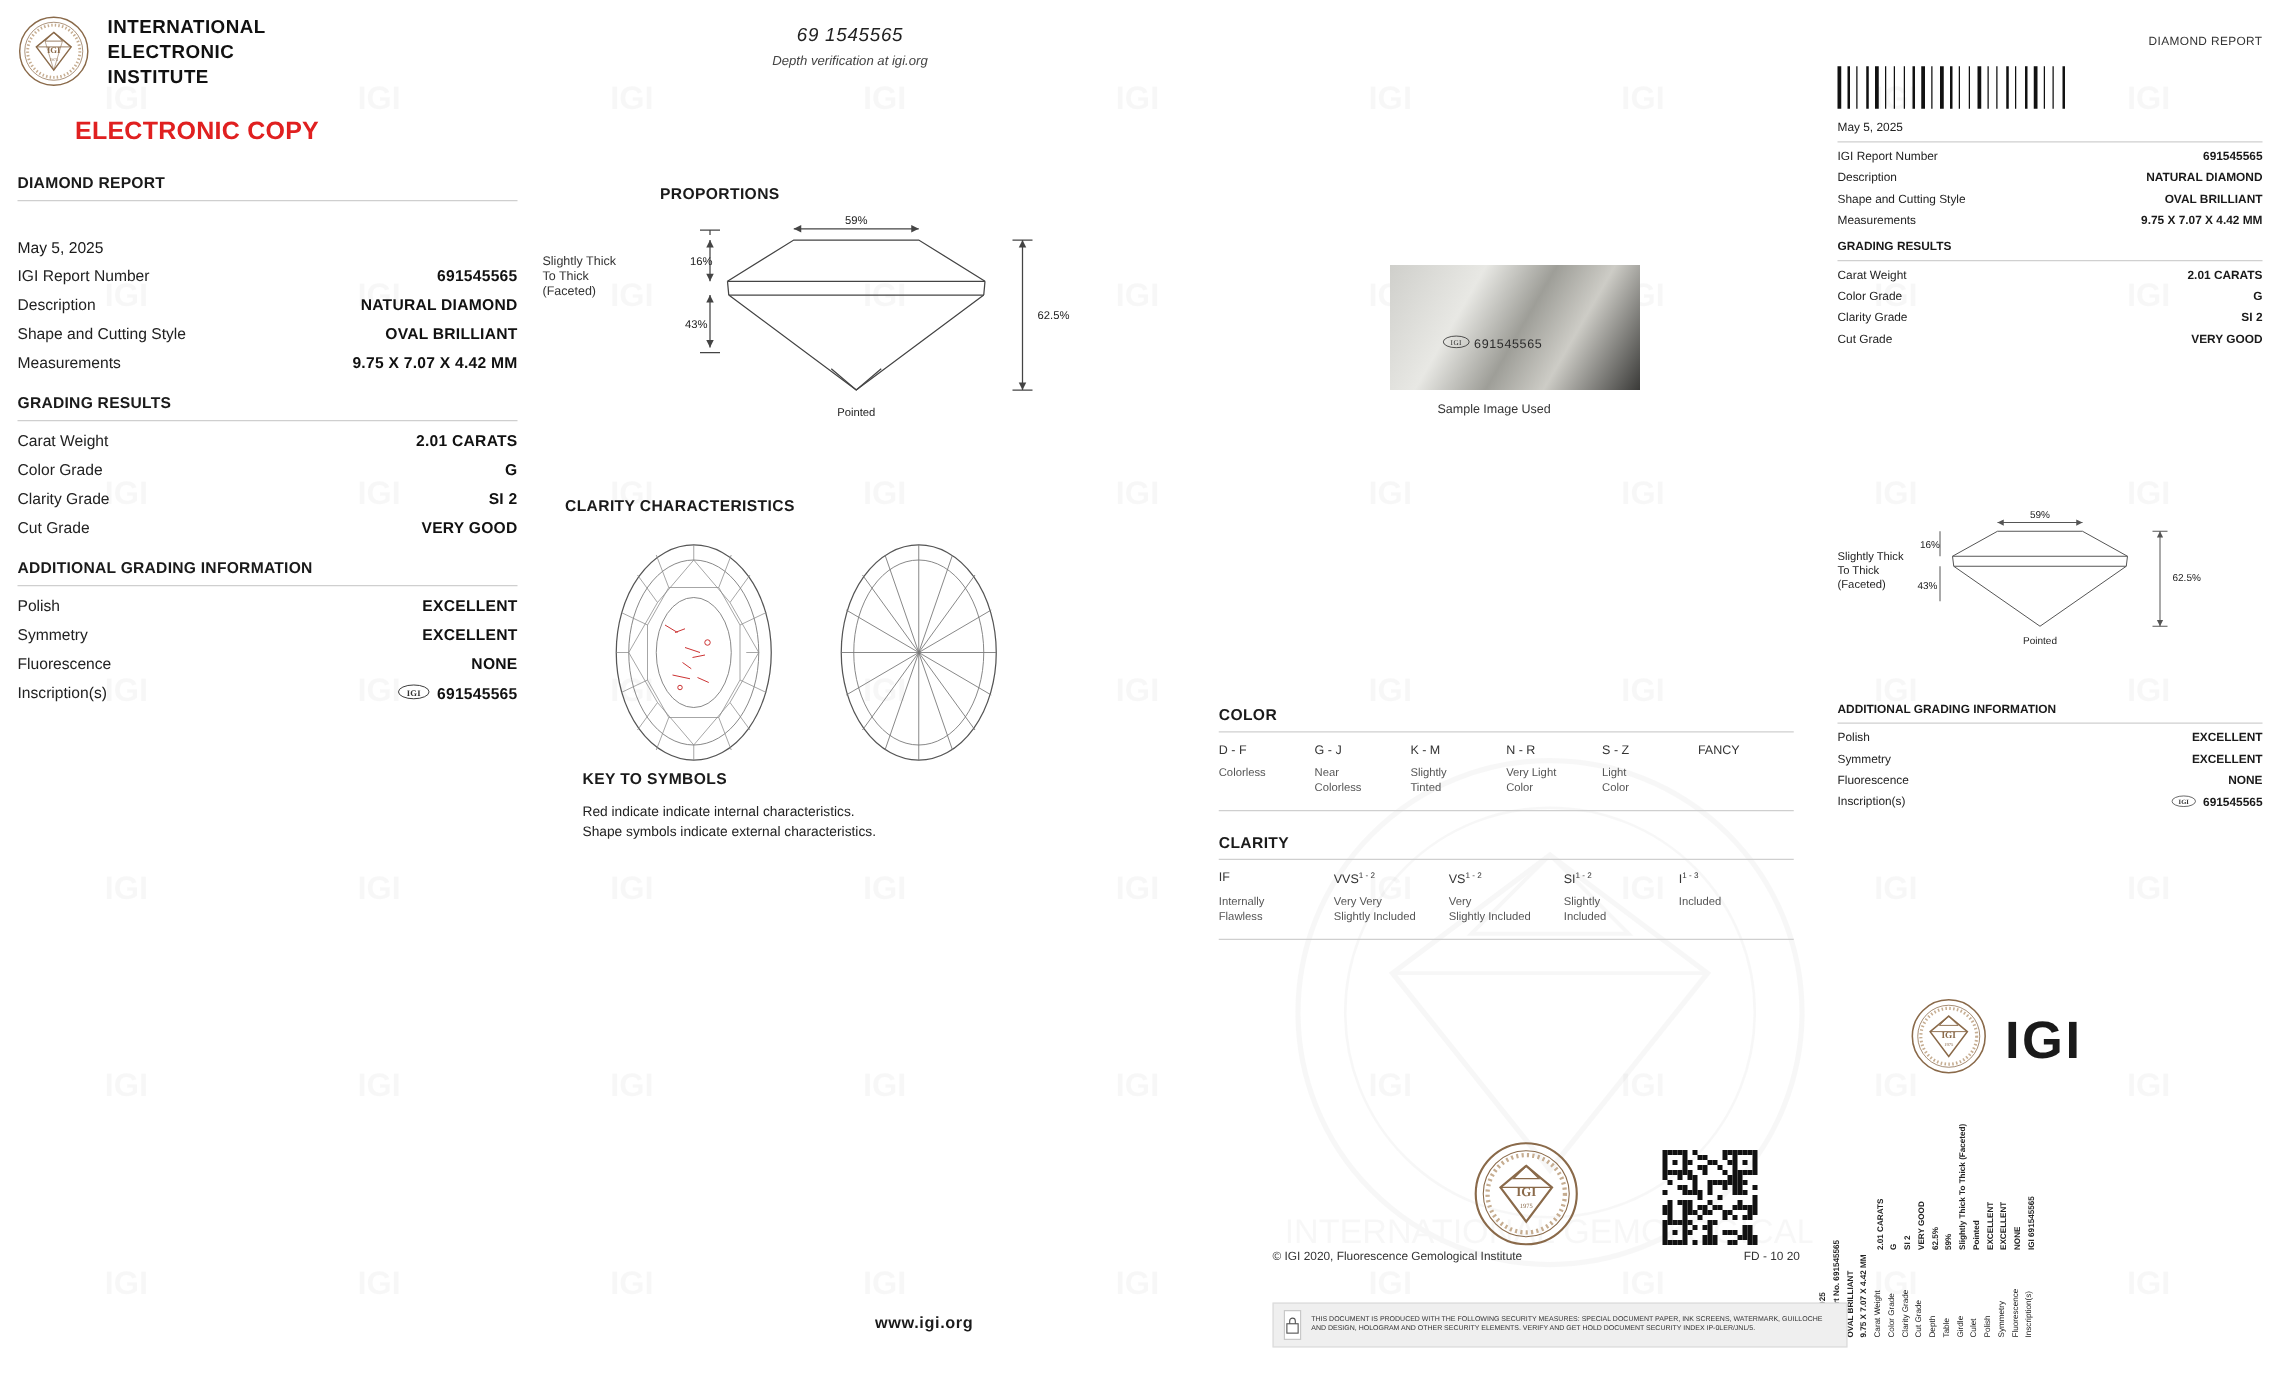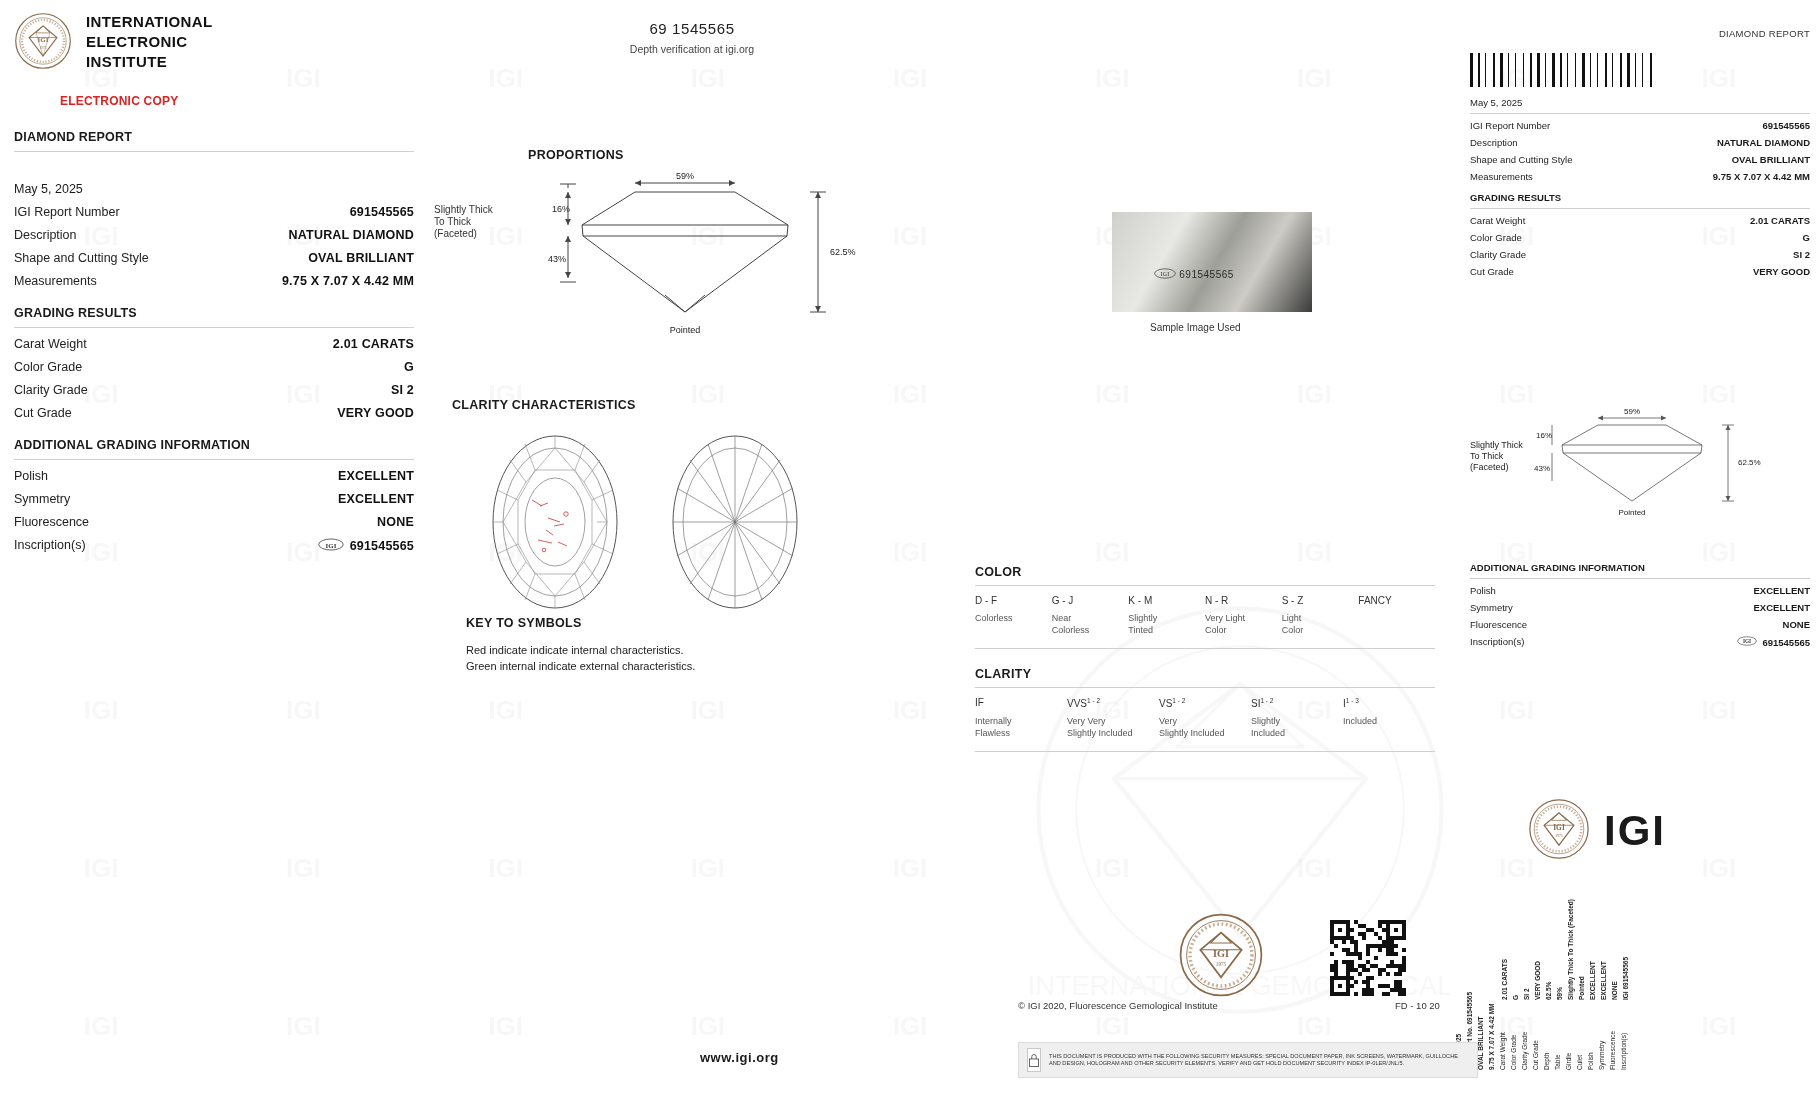--- a/index.html
+++ b/index.html
@@ -20,30 +20,30 @@
   .wm-grid span { font-size:26px; font-weight:bold; color:#777; display:flex;
     align-items:center; justify-content:center; }
   .wm-big { position:absolute; left:1030px; top:600px; width:420px; height:420px;
     opacity:.07; pointer-events:none; }
 
   
   .left { position:absolute; left:14px; top:12px; width:400px; }
   .logo-row { display:flex; align-items:flex-start; gap:14px; }
   .igi-seal { width:58px; height:58px; flex:none; }
   .brand { font-size:15px; font-weight:bold; letter-spacing:.4px; line-height:20px; color:#111; }
-  .ecopy { color:#e02020; font-weight:bold; font-size:12px; margin:22px 0 0 46px; letter-spacing:.2px; }
+  .ecopy { color:#e02020; font-weight:bold; font-size:20px; margin:22px 0 0 46px; letter-spacing:.2px; }
   .sect-title { font-size:12.5px; font-weight:bold; margin-top:14px; letter-spacing:.2px;}
   .rule { height:1px; background:#cfcfcf; margin:7px 0 0 0; }
   .kv { display:flex; font-size:12.5px; padding:9px 0 0 0; }
   .kv .k { width:222px; color:#222; }
   .kv .v { flex:1; text-align:right; font-weight:bold; color:#111; letter-spacing:.2px;}
   .dateline { font-size:12.5px; padding-top:12px; }
 
   
-  .center { position:absolute; left:442px; top:20px; width:500px; }
+  .center { position:absolute; left:430px; top:20px; width:500px;font-style:italic; }
   .rep-no { text-align:center; font-size:15px; letter-spacing:.6px; color:#222;}
   .rep-verify { text-align:center; font-size:10.5px; color:#444; margin-top:6px;}
   .c-head { font-size:12.5px; font-weight:bold; letter-spacing:.3px; }
   .small { font-size:10px; color:#333; }
   .key-sym p { margin:0; font-size:11px; color:#222; line-height:16px; }
 
   
   .right { position:absolute; left:1470px; top:28px; width:340px; }
   .right .hdr { font-size:9.5px; color:#333; text-align:right; letter-spacing:.3px; }
   .barcode { margin-top:14px; height:34px; display:flex; gap:2px; align-items:stretch;}
@@ -370,21 +370,21 @@
         <line x1="102" y1="14" x2="48" y2="170"></line>
         <line x1="17" y1="58" x2="133" y2="126"></line>
         <line x1="17" y1="126" x2="133" y2="58"></line>
       </g>
     </svg>
   </div>
 
   <div style="position:absolute;left:466px;top:616px;" class="c-head">KEY TO SYMBOLS</div>
   <div class="key-sym" style="position:absolute;left:466px;top:642px;">
     <p>Red indicate indicate internal characteristics.</p>
-    <p>Green internal indicate external characteristics.</p>
+    <p>Shape symbols indicate external characteristics.</p>
   </div>
 
   <div class="sample">
     <div class="insc">
       <svg viewBox="0 0 34 16" width="22" height="11" style="vertical-align:-1px;">
         <ellipse cx="17" cy="8" rx="16" ry="7.2" fill="none" stroke="#2b2b2b" stroke-width="1"></ellipse>
         <text x="17" y="12" text-anchor="middle" font-size="9" font-family="Liberation Serif" fill="#2b2b2b">IGI</text>
       </svg>
       <span>691545565</span>
     </div>

